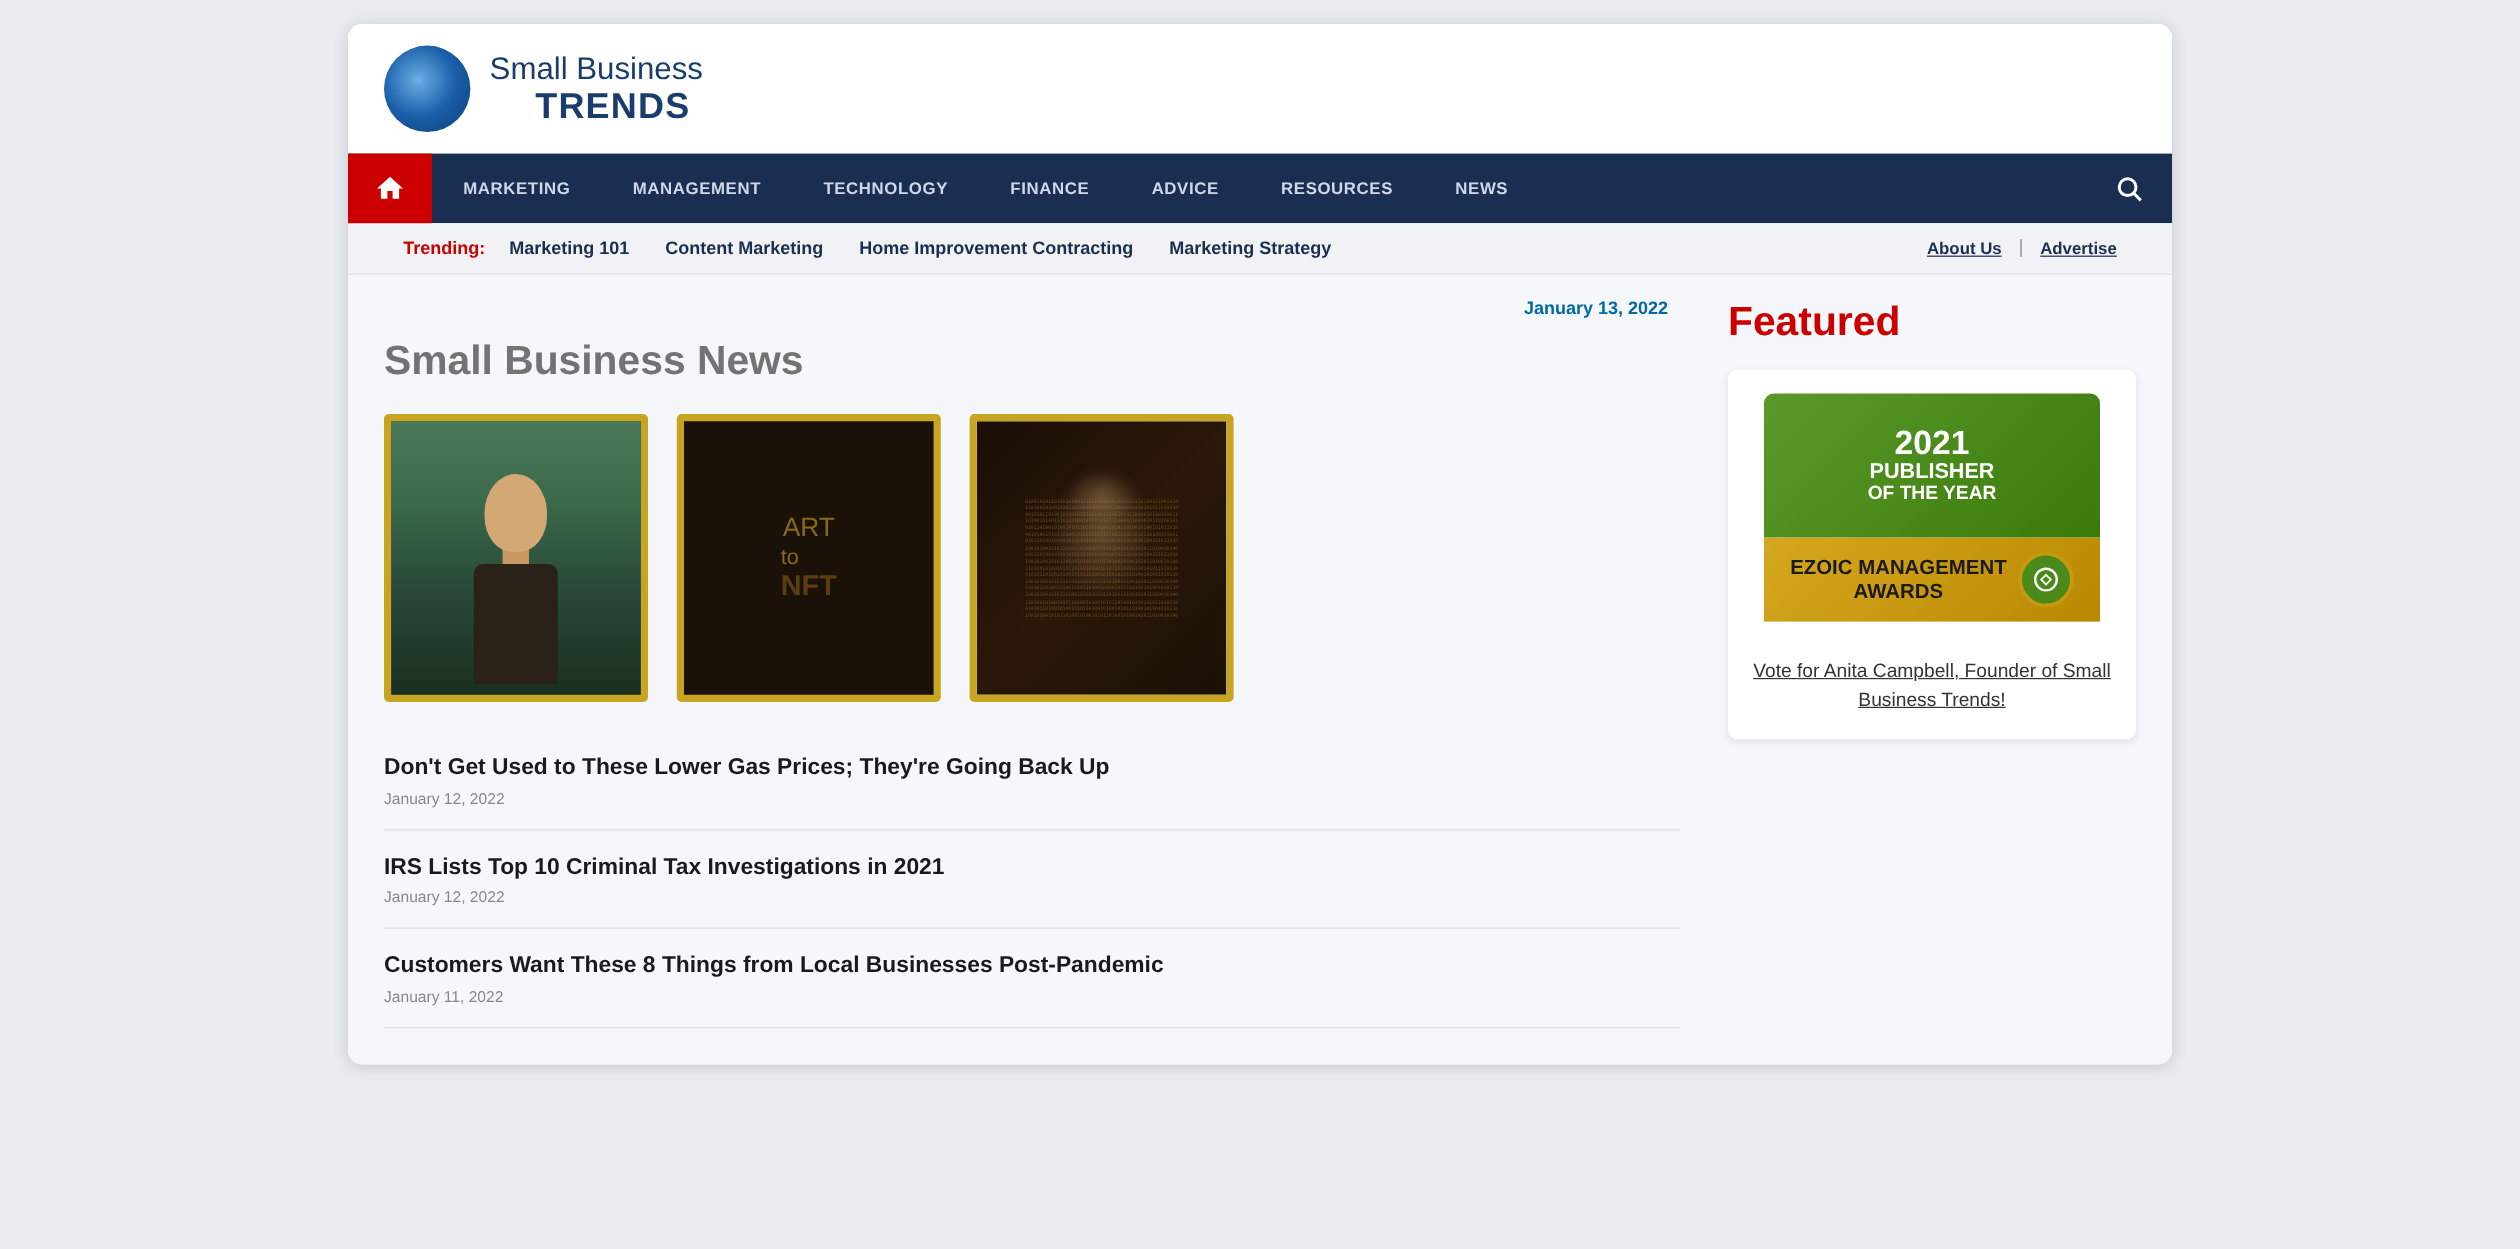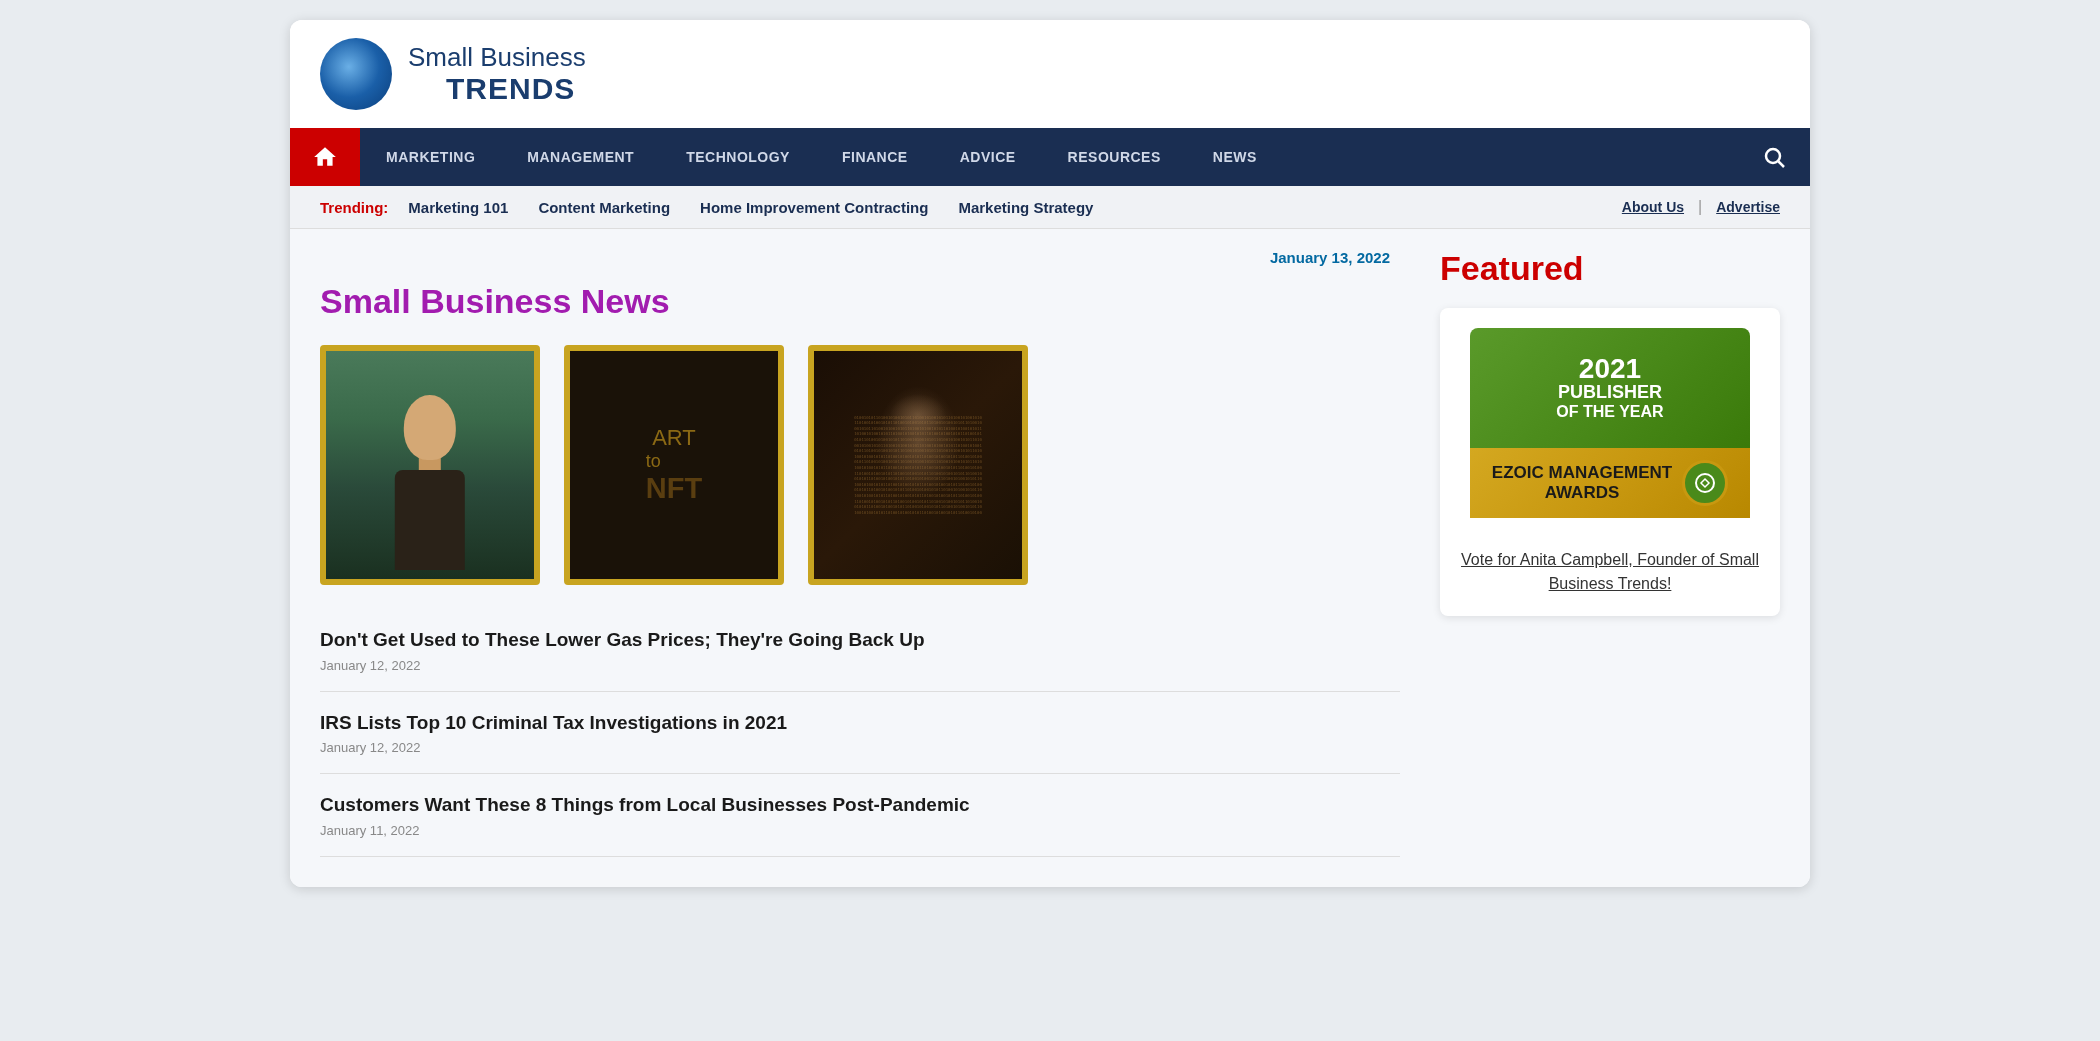--- a/index.html
+++ b/index.html
@@ -95,21 +95,21 @@
       width: 24px;
       height: 24px;
       fill: white;
     }
 
     
     .trending-bar {
       background: #f0f2f5;
       display: flex;
       align-items: center;
-      padding: 12px 30px;
+      padding: 12px 46px;
       border-bottom: 1px solid #ddd;
     }
     .trending-label {
       color: #cc0000;
       font-weight: 700;
       font-size: 15px;
       margin-right: 20px;
       white-space: nowrap;
     }
     .trending-links {
@@ -155,21 +155,21 @@
       text-align: right;
       font-size: 15px;
       font-weight: 700;
       color: #0369a1;
       margin-bottom: 16px;
       padding-right: 10px;
     }
     .section-title {
       font-size: 34px;
       font-weight: 700;
-      color: #a21caf;
+      color: #737373;
       margin-bottom: 24px;
     }
 
     
     .article-images {
       display: flex;
       gap: 24px;
       margin-bottom: 24px;
     }
     .art-image {
@@ -244,21 +244,21 @@
       color: #8b6914;
       text-align: center;
       line-height: 1.2;
     }
     .nft-to {
       font-size: 18px;
       color: #8b6914;
       text-align: left;
     }
     .nft-label {
-      font-size: 29px;
+      font-size: 24px;
       font-weight: 900;
       color: #5a3e10;
       text-align: center;
     }
     .art-nft-img {
       width: 220px;
       height: 240px;
       flex-shrink: 0;
       border: 6px solid #c8a420;
       border-radius: 4px;

